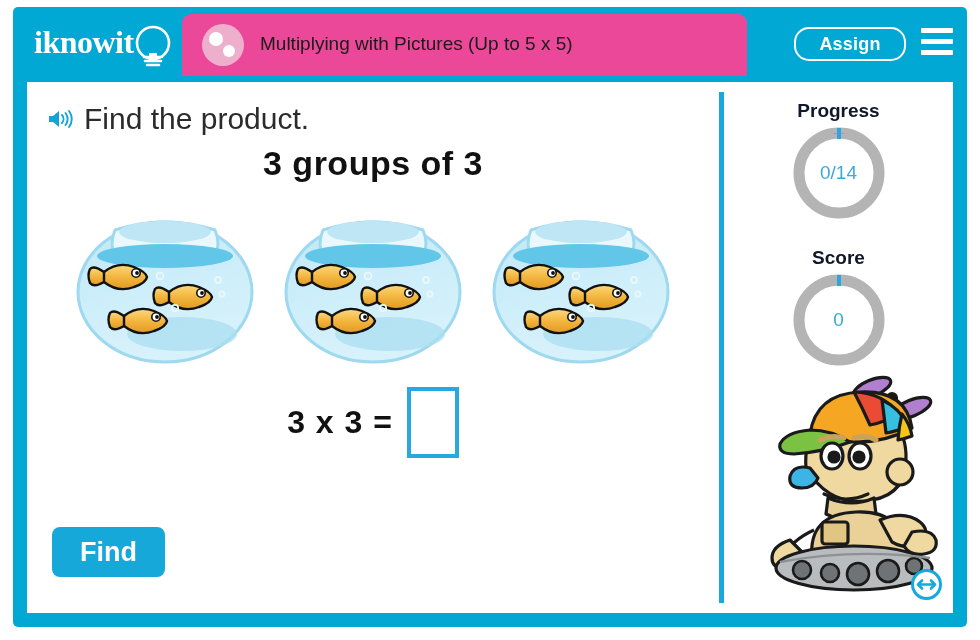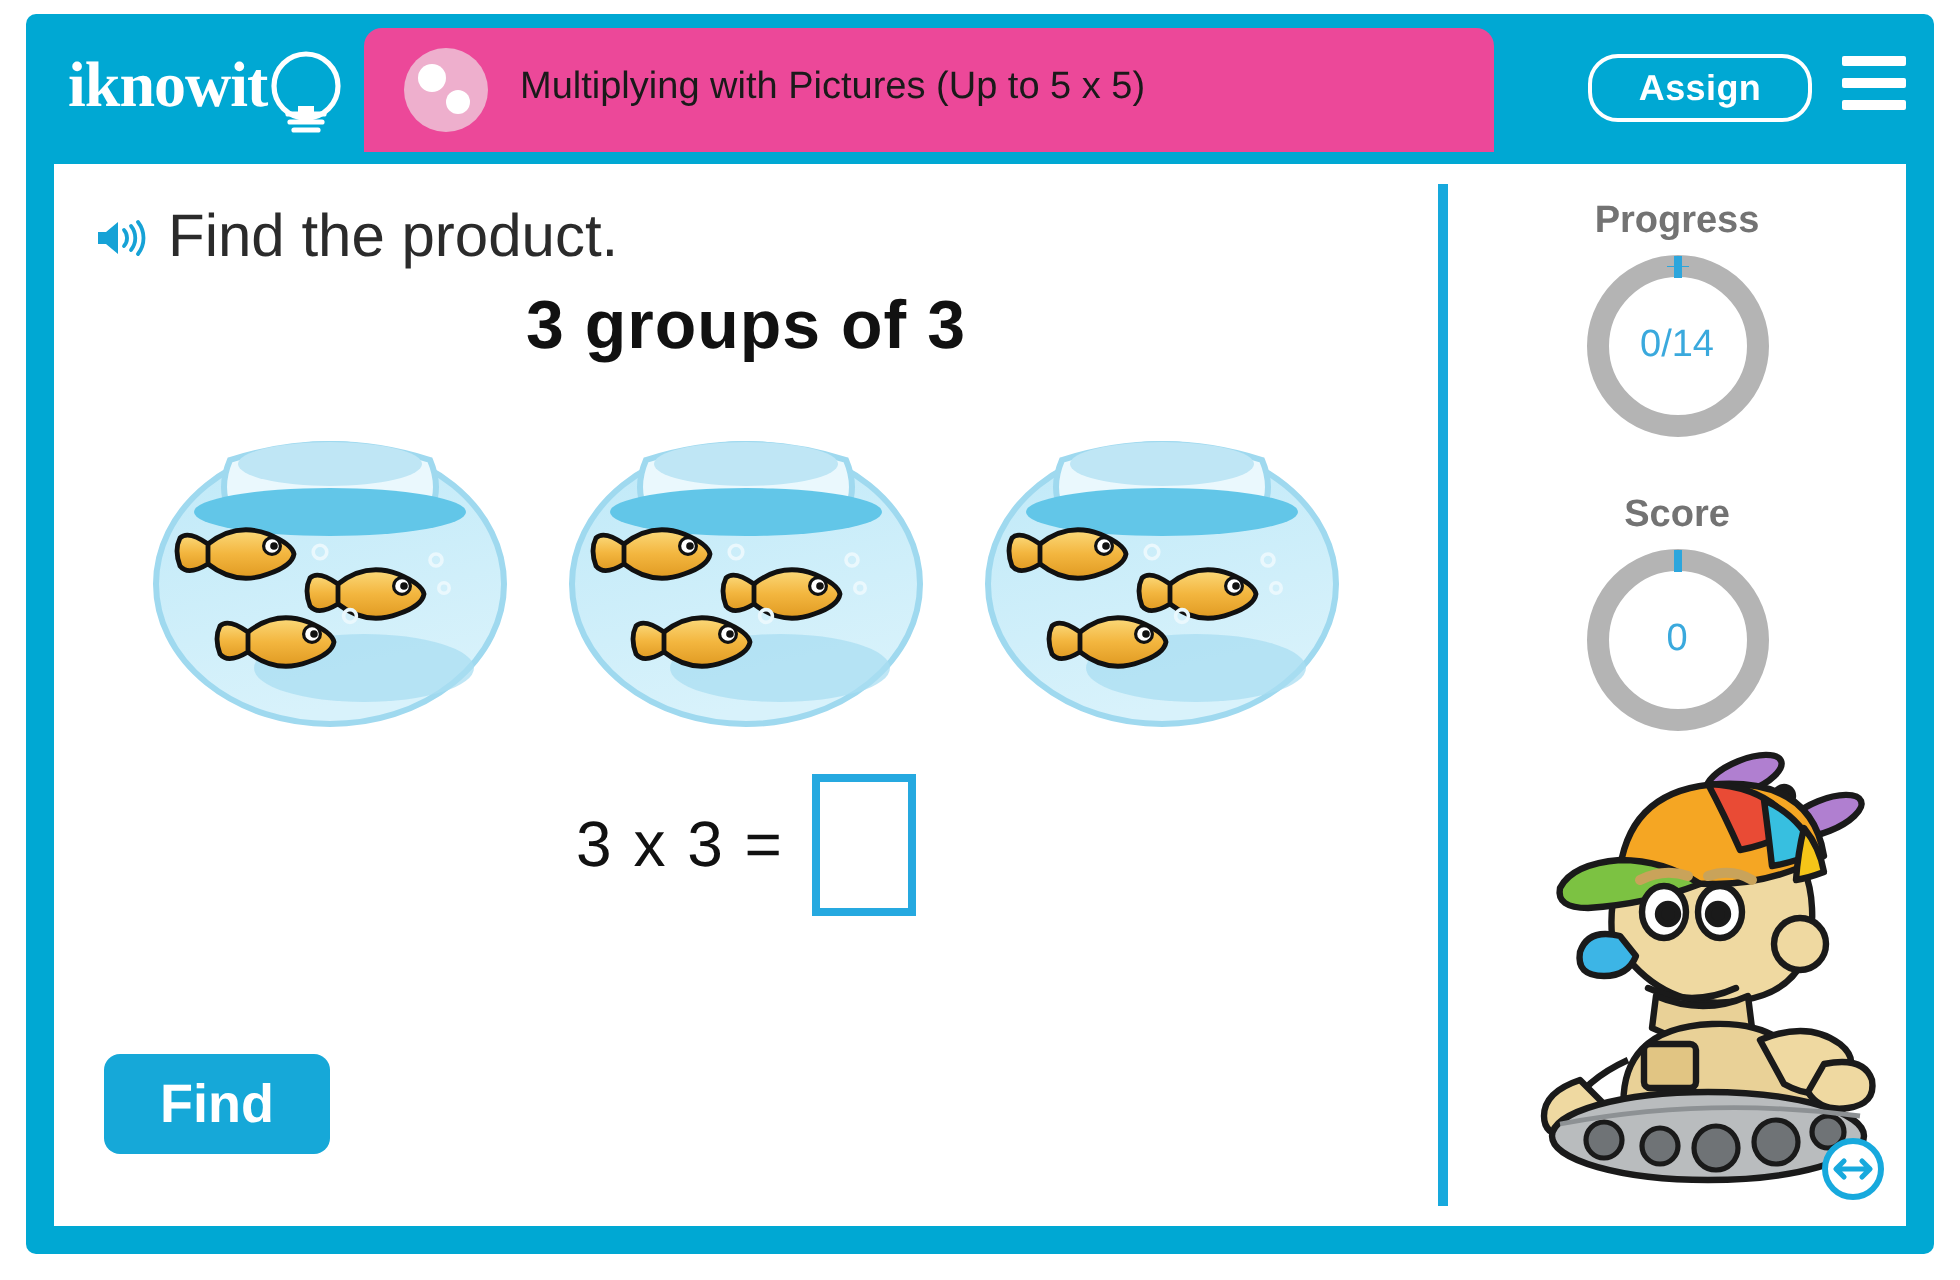--- a/index.html
+++ b/index.html
@@ -79,21 +79,21 @@
   
   .bowls{position:absolute;left:0;top:118px;width:692px;height:165px;
     display:flex;justify-content:center;gap:18px;}
   .bowl{width:190px;height:165px;}
 
   
   .equation{
     position:absolute;left:0;top:305px;width:692px;
     display:flex;align-items:center;justify-content:center;gap:14px;
   }
-  .eq-text{font-size:32px;font-weight:normal;color:#111111;letter-spacing:1px;}
+  .eq-text{font-size:32px;font-weight:bold;color:#111111;letter-spacing:1px;}
   .answer-box{
     width:52px;height:71px;border:4px solid #26a9e0;background:#ffffff;
     font-size:30px;font-weight:bold;color:#111;text-align:center;
     font-family:"Liberation Sans",sans-serif;outline:none;padding:0;box-sizing:border-box;
   }
 
   
   .hint-btn{
     position:absolute;left:25px;top:445px;width:113px;height:50px;
     background:#16a8d8;border:none;border-radius:8px;color:#fff;
@@ -101,21 +101,21 @@
   }
   .submit-btn{
     position:absolute;left:516px;top:445px;width:165px;height:50px;
     background:#59b65c;border:none;border-radius:8px;color:#fff;
     font-size:27px;font-weight:bold;cursor:pointer;font-family:"Liberation Sans",sans-serif;
   }
 
   
   .rail{position:absolute;left:697px;top:0;width:229px;height:531px;}
   .meter{position:absolute;width:229px;text-align:center;}
-  .meter .lbl{font-size:19px;font-weight:bold;color:#737373;margin-bottom:2px;}
+  .meter .lbl{font-size:19px;font-weight:bold;color:#0f172a;margin-bottom:2px;}
   .ring{position:relative;width:98px;height:98px;margin:0 auto;}
   .ring .val{
     position:absolute;left:0;top:0;width:98px;height:98px;
     display:flex;align-items:center;justify-content:center;
     font-size:19px;color:#3aa9dd;
   }
   .mascot{position:absolute;left:30px;top:290px;width:190px;height:220px;}
   .resize-icon{position:absolute;left:187px;top:487px;width:31px;height:31px;cursor:pointer;}
 </style>
 </head>

